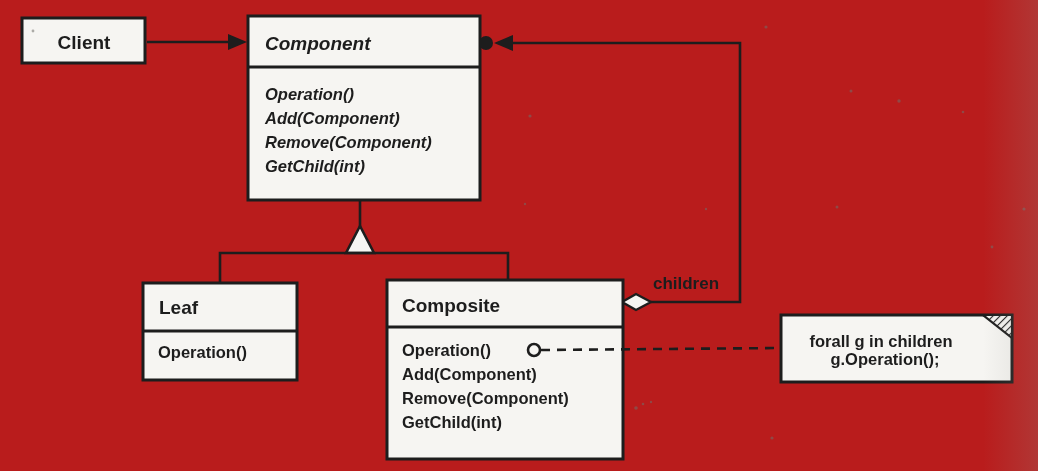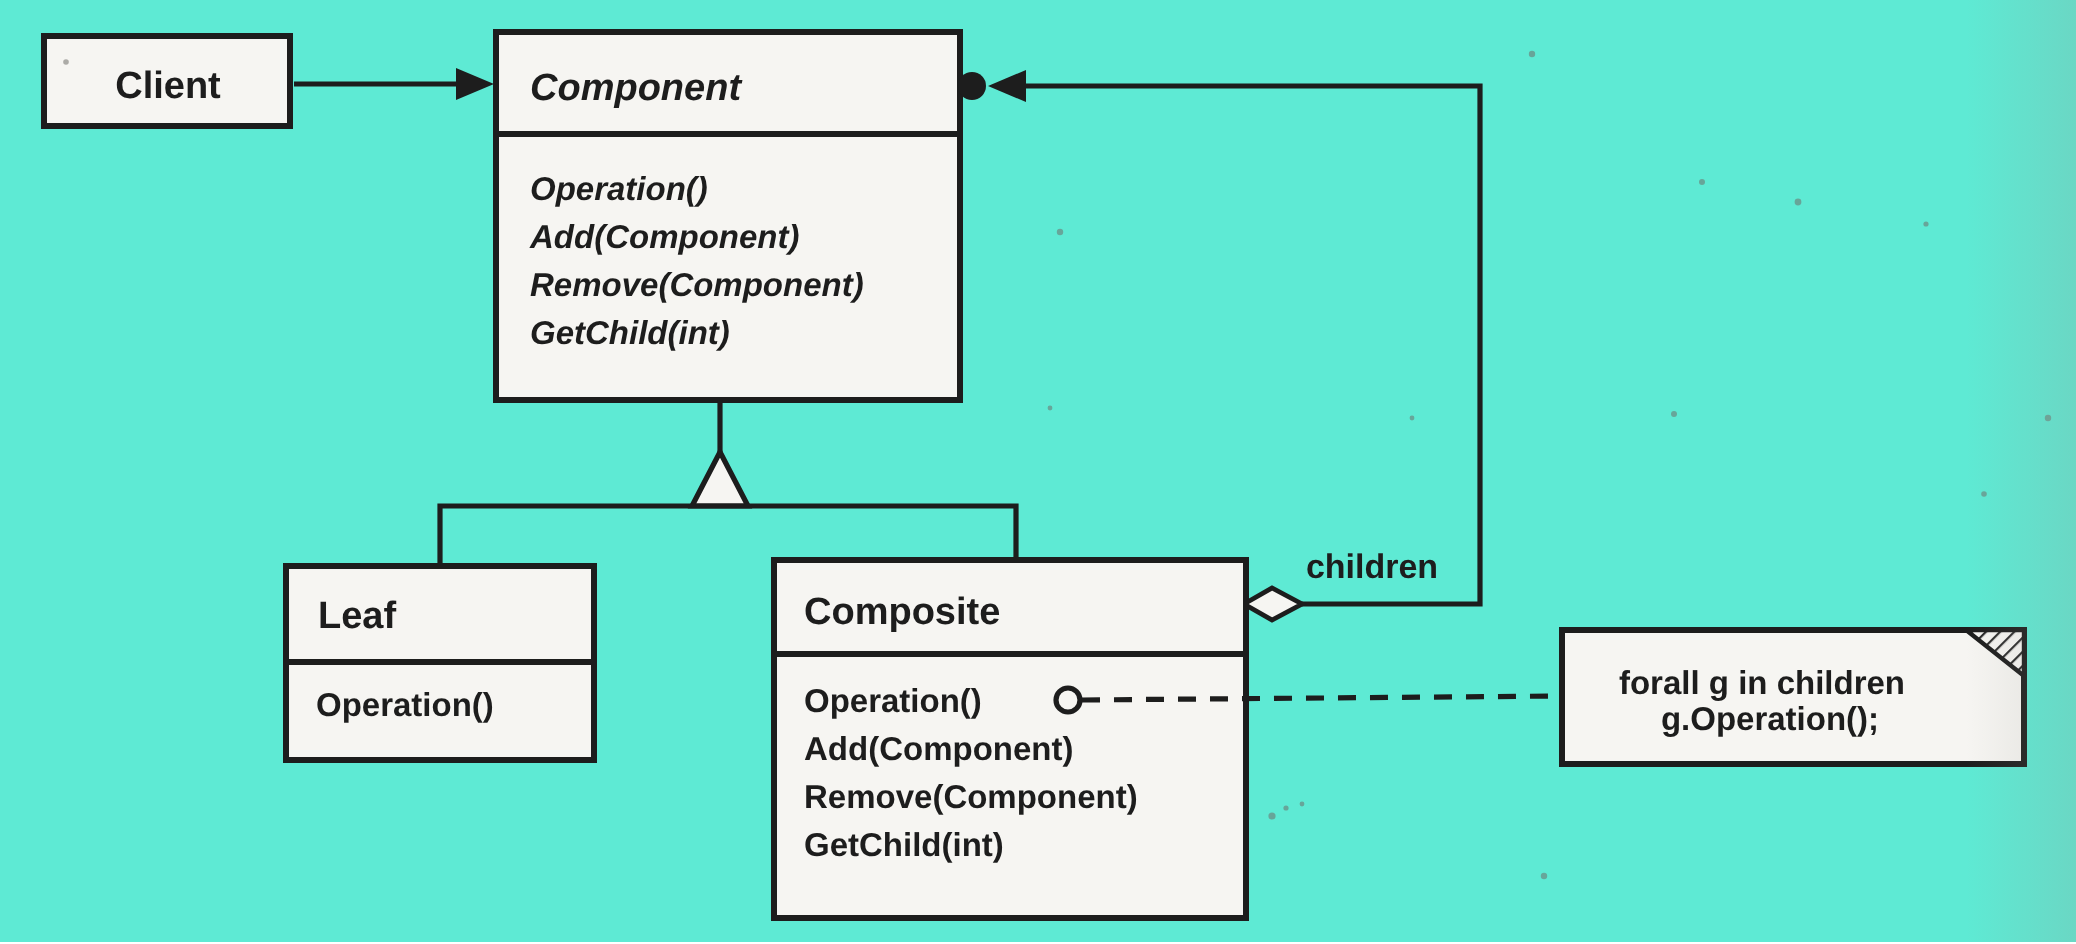--- a/index.html
+++ b/index.html
@@ -1,19 +1,19 @@
 <!DOCTYPE html>
 <html><head>
 <meta charset="utf-8">
 <style>
   html,body{margin:0;padding:0;}
   .page{
     position:relative;
     width:1038px;height:471px;
-    background:#5eead4;
+    background:#b91c1c;
     overflow:hidden;
     font-family:"Liberation Sans", sans-serif;
   }
   .page::after{
     content:"";
     position:absolute;top:0;right:0;width:55px;height:100%;
     background:linear-gradient(to right, rgba(150,148,140,0), rgba(150,148,140,0.22));
     pointer-events:none;
   }
   svg{display:block;}

